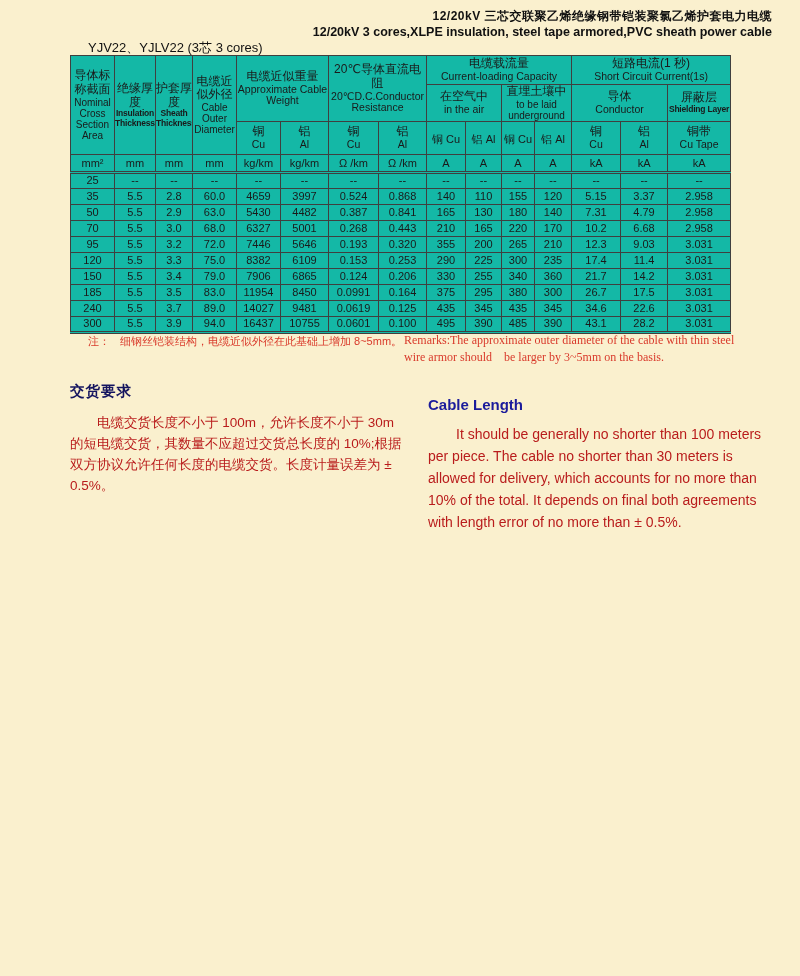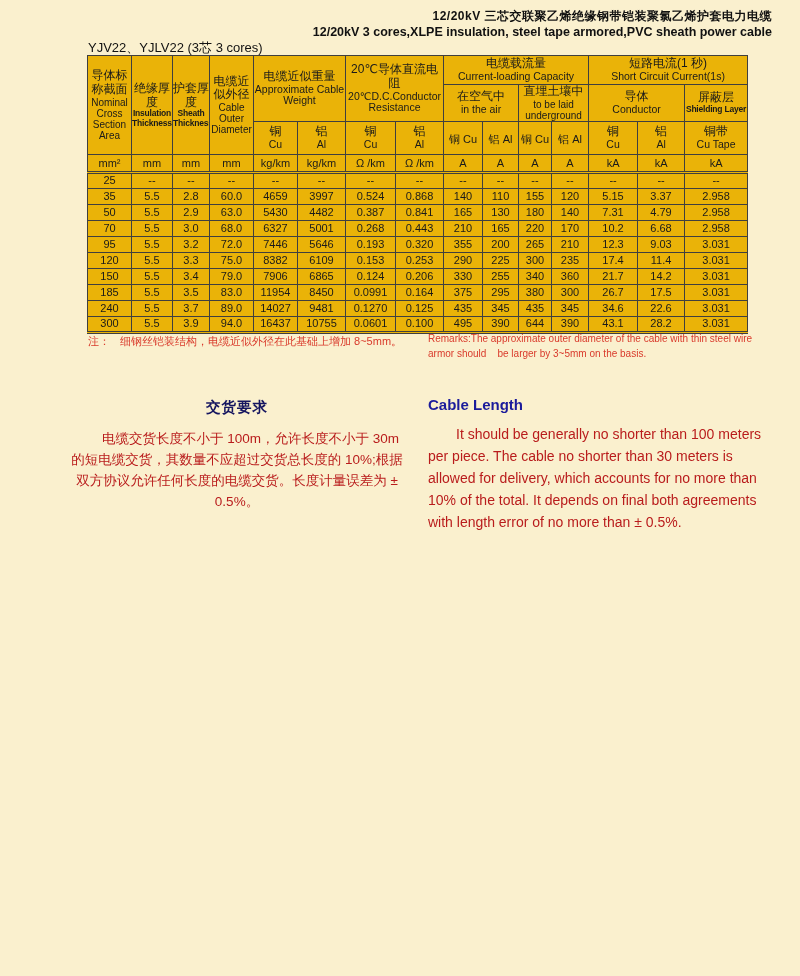--- a/index.html
+++ b/index.html
@@ -4,38 +4,38 @@
 <style>
   * { margin:0; padding:0; box-sizing:border-box; }
   html,body { background:#faf0ce; }
   body { font-family:"Liberation Sans","DejaVu Sans",sans-serif; color:#1c1c1c; }
   .page { position:relative; width:800px; height:844px; background:#faf0ce; overflow:hidden; }
 
   .title-zh { position:absolute; top:8px; right:28px; font-size:12px; font-weight:bold; color:#111; letter-spacing:0.5px; }
   .title-en { position:absolute; top:25px; right:28px; font-size:12.5px; font-weight:bold; color:#111; }
   .model    { position:absolute; top:39px; left:88px; font-size:13px; color:#111; }
 
-  table.spec { position:absolute; top:55px; left:87px; width:660px; border-collapse:collapse; table-layout:fixed; background:#eab308;padding-left:31px; }
+  table.spec { position:absolute; top:55px; left:70px; width:660px; border-collapse:collapse; table-layout:fixed; background:#14b8a6;padding-left:31px; }
   table.spec th, table.spec td { border:1px solid #3f3f3f; text-align:center; vertical-align:middle; padding:0; font-weight:normal; color:#1a1a1a; overflow:hidden; }
   tr.h1 { height:29px; } tr.h2 { height:28px; } tr.h3 { height:33px; }
   .zh  { font-size:12px; line-height:1.15; }
   .en  { font-size:10.5px; line-height:1.08; }
   .en-xs { font-size:8.5px; line-height:1.1; letter-spacing:-0.2px;font-weight:bold; }
   .en-s  { font-size:10px; line-height:1.1; }
   .inline-sub { font-size:11px; }
   tr.units td { height:18px; font-size:11px; border-bottom:3px double #3f3f3f; }
   tbody td { height:16px; font-size:11px; line-height:1; }
   tbody tr:last-child td { border-bottom:3px double #3f3f3f; }
 
   .note-zh { position:absolute; top:334px; left:88px; width:330px; font-size:11px; color:#d93a2b; }
   .note-zh .lbl { margin-right:10px; }
-  .note-en { position:absolute; top:332px; left:428px; width:345px; font-size:10px; line-height:1.45; color:#d93a2b; white-space:pre-wrap; }
+  .note-en { position:absolute; top:332px; left:404px; width:345px; font-size:12px; line-height:1.45; color:#d93a2b; white-space:pre-wrap;font-family:Liberation Serif, serif; }
 
   .section { position:absolute; width:334px; }
-  .section-left  { top:398px; left:70px;text-align:center; }
+  .section-left  { top:382px; left:70px; }
   .section-right { top:396px; left:428px; }
   .section h3.zh-head { font-size:14.5px; font-weight:bold; color:#14145f; margin-bottom:12px; letter-spacing:1px; }
   .section h3.en-head { font-size:15px; font-weight:bold; color:#1b1b9b; margin-bottom:10px; }
   .section p { font-size:13.5px; line-height:1.55; text-indent:2em; color:#b91c1c; }
   .section-right p { font-size:14px; line-height:1.58; }
 </style>
 </head>
 <body>
 
 <div class="page">
@@ -304,42 +304,42 @@
           <td>17.5</td>
           <td>3.031</td>
         </tr>
         <tr>
           <td>240</td>
           <td>5.5</td>
           <td>3.7</td>
           <td>89.0</td>
           <td>14027</td>
           <td>9481</td>
-          <td>0.1270</td>
+          <td>0.0619</td>
           <td>0.125</td>
           <td>435</td>
           <td>345</td>
           <td>435</td>
           <td>345</td>
           <td>34.6</td>
           <td>22.6</td>
           <td>3.031</td>
         </tr>
         <tr>
           <td>300</td>
           <td>5.5</td>
           <td>3.9</td>
           <td>94.0</td>
           <td>16437</td>
           <td>10755</td>
           <td>0.0601</td>
           <td>0.100</td>
           <td>495</td>
           <td>390</td>
-          <td>644</td>
+          <td>485</td>
           <td>390</td>
           <td>43.1</td>
           <td>28.2</td>
           <td>3.031</td>
         </tr>
       </tbody>
   </table>
 
   <div class="note-zh">
     <span class="lbl">注：</span><span>细钢丝铠装结构，电缆近似外径在此基础上增加 8~5mm。</span>

